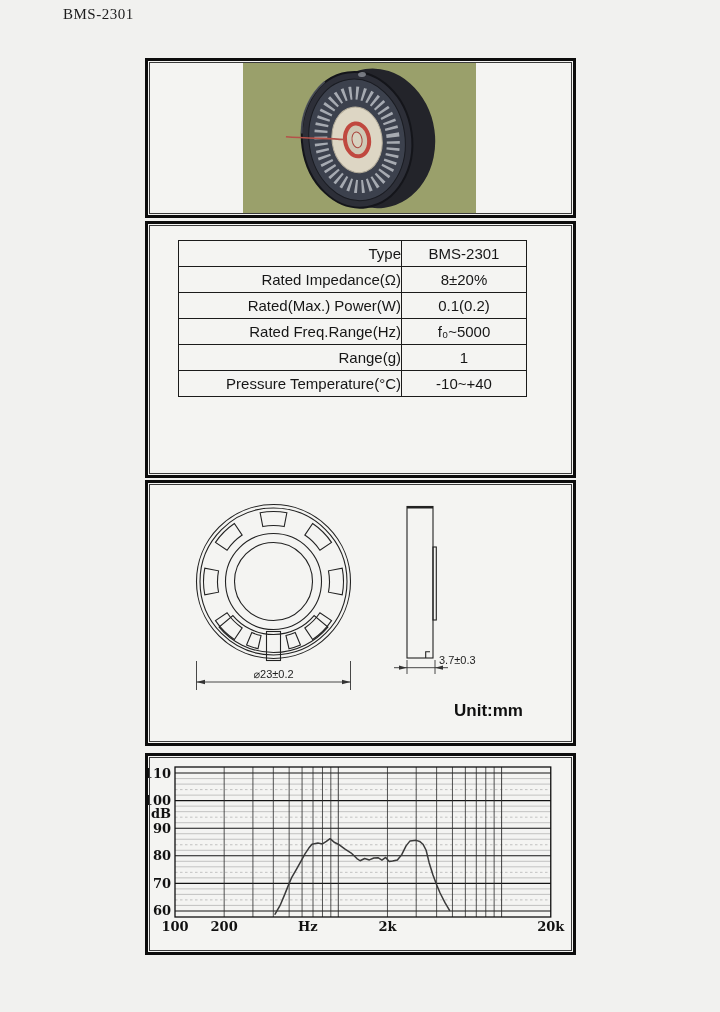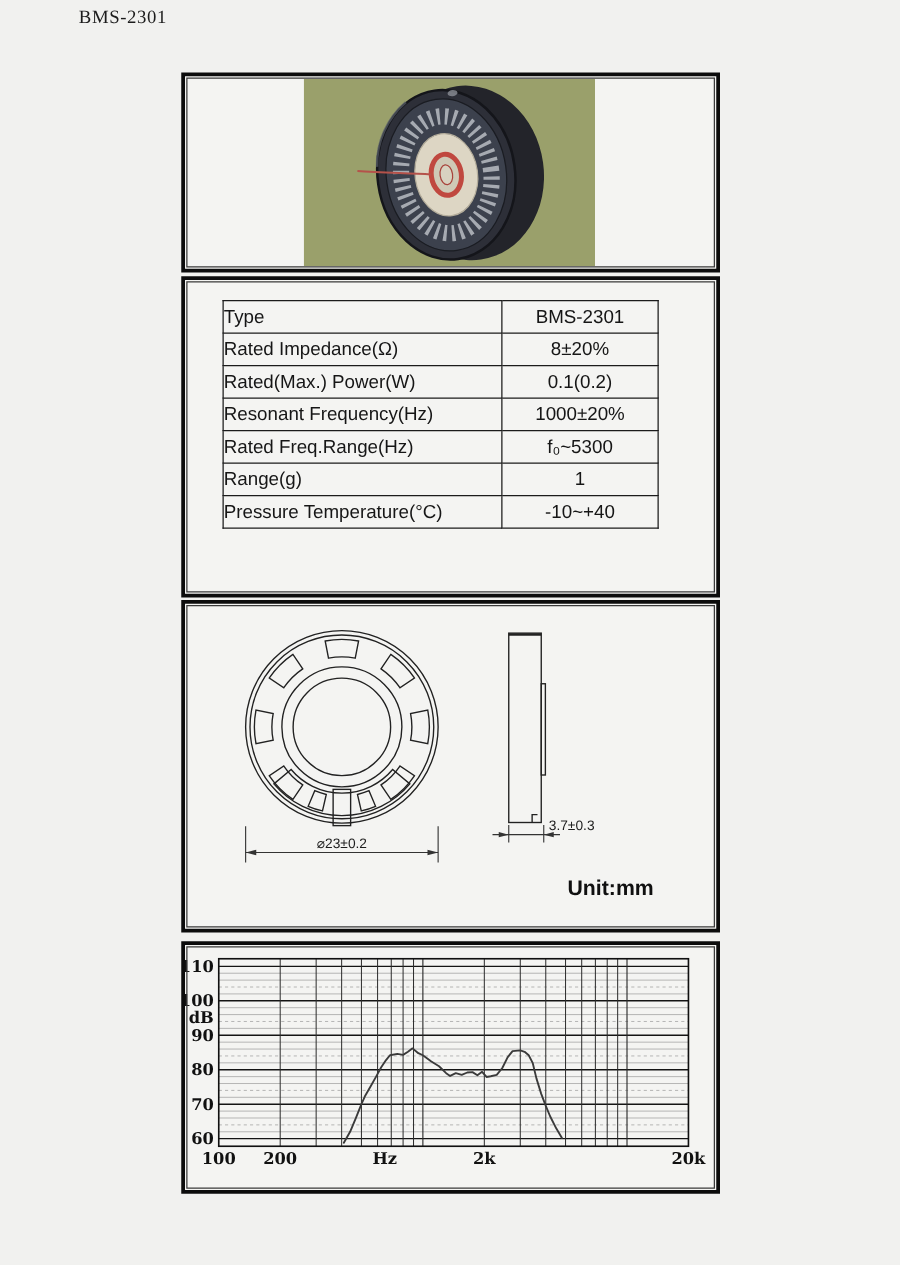--- a/index.html
+++ b/index.html
@@ -37,21 +37,21 @@
     border-collapse:collapse;table-layout:fixed;
     width:349px;
   }
   table.spec td{
     border:1.5px solid #1b1b1b;
     height:25px;padding:0;
     font-size:15px;color:#161616;
     background:#f4f4f2;
     overflow:hidden;white-space:nowrap;
   }
-  td.spec-label{width:222px;padding-left:9px;text-align:left;}
+  td.spec-label{width:222px;padding-left:9px;text-align:right;}
   td.spec-value{text-align:center;font-size:14px;}
 
   .drawing-svg, .chart-svg{position:absolute;left:0;top:0;display:block;}
 
   .dim-text{
     font-family:"Liberation Sans", sans-serif;
     font-size:11px;fill:#1d1d1d;
   }
   .unit-text{
     font-family:"Liberation Sans", sans-serif;
@@ -96,26 +96,22 @@
         </tr>
         <tr>
           <td class="spec-label">Rated Impedance(Ω)</td>
           <td class="spec-value">8±20%</td>
         </tr>
         <tr>
           <td class="spec-label">Rated(Max.) Power(W)</td>
           <td class="spec-value">0.1(0.2)</td>
         </tr>
         <tr>
-          <td class="spec-label">Resonant Frequency(Hz)</td>
-          <td class="spec-value">1000±20%</td>
-        </tr>
-        <tr>
           <td class="spec-label">Rated Freq.Range(Hz)</td>
-          <td class="spec-value">f₀~5300</td>
+          <td class="spec-value">f₀~5000</td>
         </tr>
         <tr>
           <td class="spec-label">Range(g)</td>
           <td class="spec-value">1</td>
         </tr>
         <tr>
           <td class="spec-label">Pressure Temperature(°C)</td>
           <td class="spec-value">-10~+40</td>
         </tr>
       </tbody>

